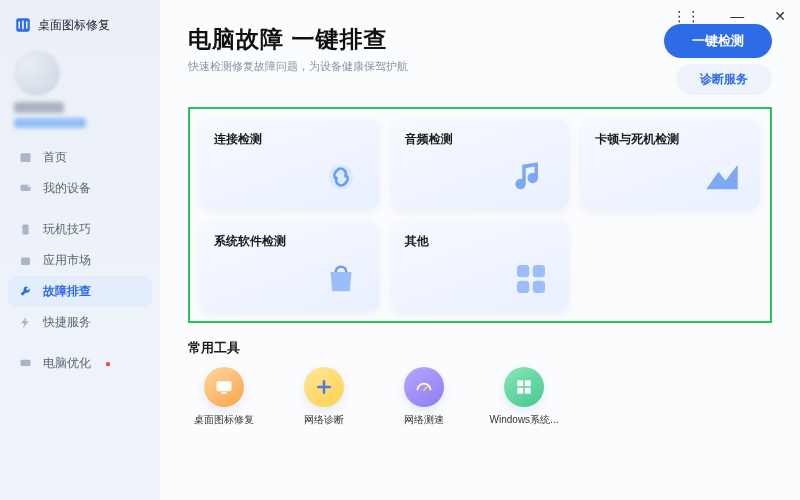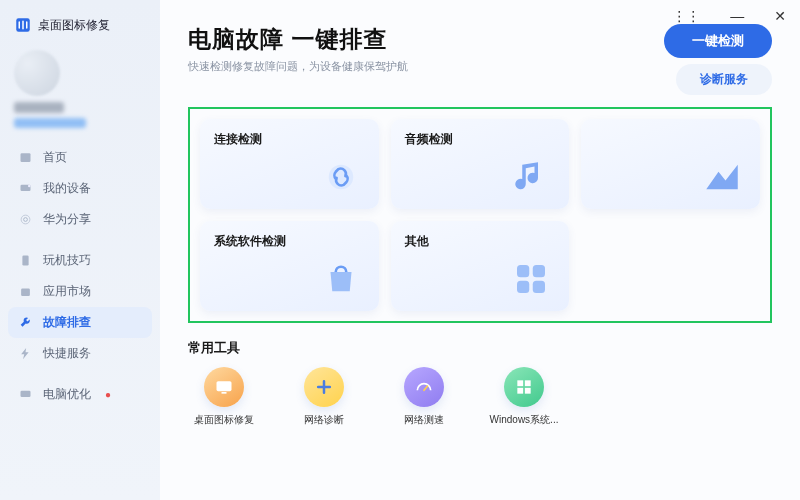--- a/index.html
+++ b/index.html
@@ -236,27 +236,20 @@
           </svg>
         <span>首页</span>
       </div>
       <div class="nav-item">
         <svg viewBox="0 0 24 24">
             <rect x="4" y="6" width="16" height="10" rx="2" fill="#aab5c8"></rect>
             <circle cx="18" cy="8" r="2" fill="#eef"></circle>
           </svg>
         <span>我的设备</span>
       </div>
-      <div class="nav-item">
-        <svg viewBox="0 0 24 24">
-            <circle cx="12" cy="12" r="3" fill="none" stroke="#aab5c8" stroke-width="1.5"></circle>
-            <circle cx="12" cy="12" r="7" fill="none" stroke="#aab5c8" stroke-width="1"></circle>
-          </svg>
-        <span>华为分享</span>
-      </div>
       <div style="height:10px"></div>
       <div class="nav-item">
         <svg viewBox="0 0 24 24">
             <rect x="7" y="4" width="10" height="16" rx="2" fill="#aab5c8"></rect>
           </svg>
         <span>玩机技巧</span>
       </div>
       <div class="nav-item">
         <svg viewBox="0 0 24 24">
             <rect x="5" y="7" width="14" height="12" rx="2" fill="#aab5c8"></rect>
@@ -311,20 +304,21 @@
         </div>
         <div class="card">
           <div class="card-title">音频检测</div>
           <div class="card-icon">
             <svg viewBox="0 0 48 48">
                 <path d="M18 14v18a6 6 0 1 1-4-5.6V10l18-3v18a6 6 0 1 1-4-5.6V12z" fill="#7fa8f3"></path>
               </svg>
           </div>
         </div>
         <div class="card">
+          <div class="card-title">卡顿与死机检测</div>
           <div class="card-icon">
             <svg viewBox="0 0 48 48">
                 <path d="M6 38L20 18l8 10 14-18v28z" fill="#7fa8f3"></path>
               </svg>
           </div>
         </div>
         <div class="card">
           <div class="card-title">系统软件检测</div>
           <div class="card-icon">
             <svg viewBox="0 0 48 48">

